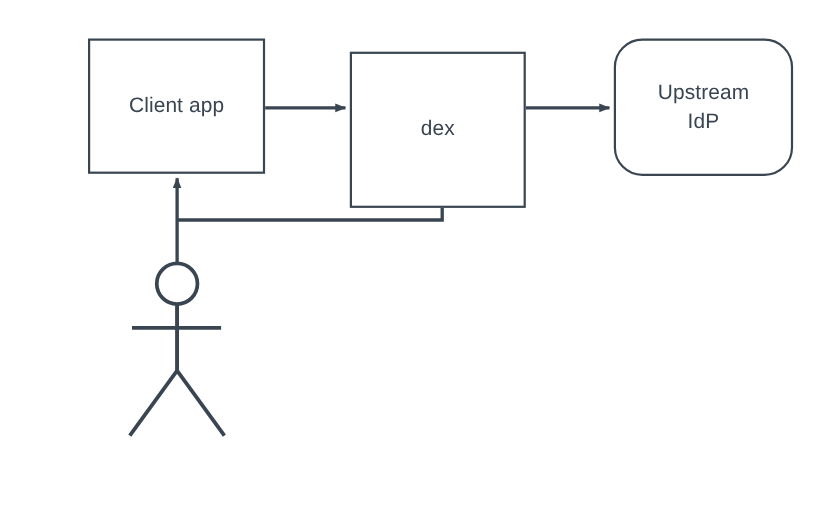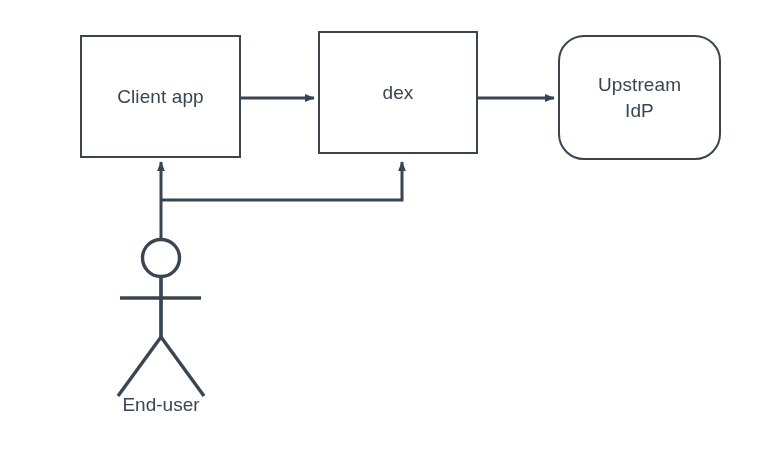--- a/index.html
+++ b/index.html
@@ -47,23 +47,23 @@
     white-space: pre-line;
   }
   #node-client-app {
     left: 80px;
     top: 35px;
     width: 161px;
     height: 123px;
   }
   #node-dex {
     left: 318px;
-    top: 31px;
+    top: 47px;
     width: 160px;
-    height: 123px;
+    height: 142px;
   }
   #node-upstream-idp {
     left: 558px;
     top: 35px;
     width: 163px;
     height: 125px;
     border-radius: 26px;
   }
   #actor-caption {
     position: absolute;
@@ -123,15 +123,14 @@
 
   <div class="node-box" id="node-dex">
     <span class="node-label">dex</span>
   </div>
 
   <div class="node-box" id="node-upstream-idp">
     <span class="node-label">Upstream
 IdP</span>
   </div>
 
-  <div id="actor-caption">End-user</div>
 
 </div>
 
 </body></html>

